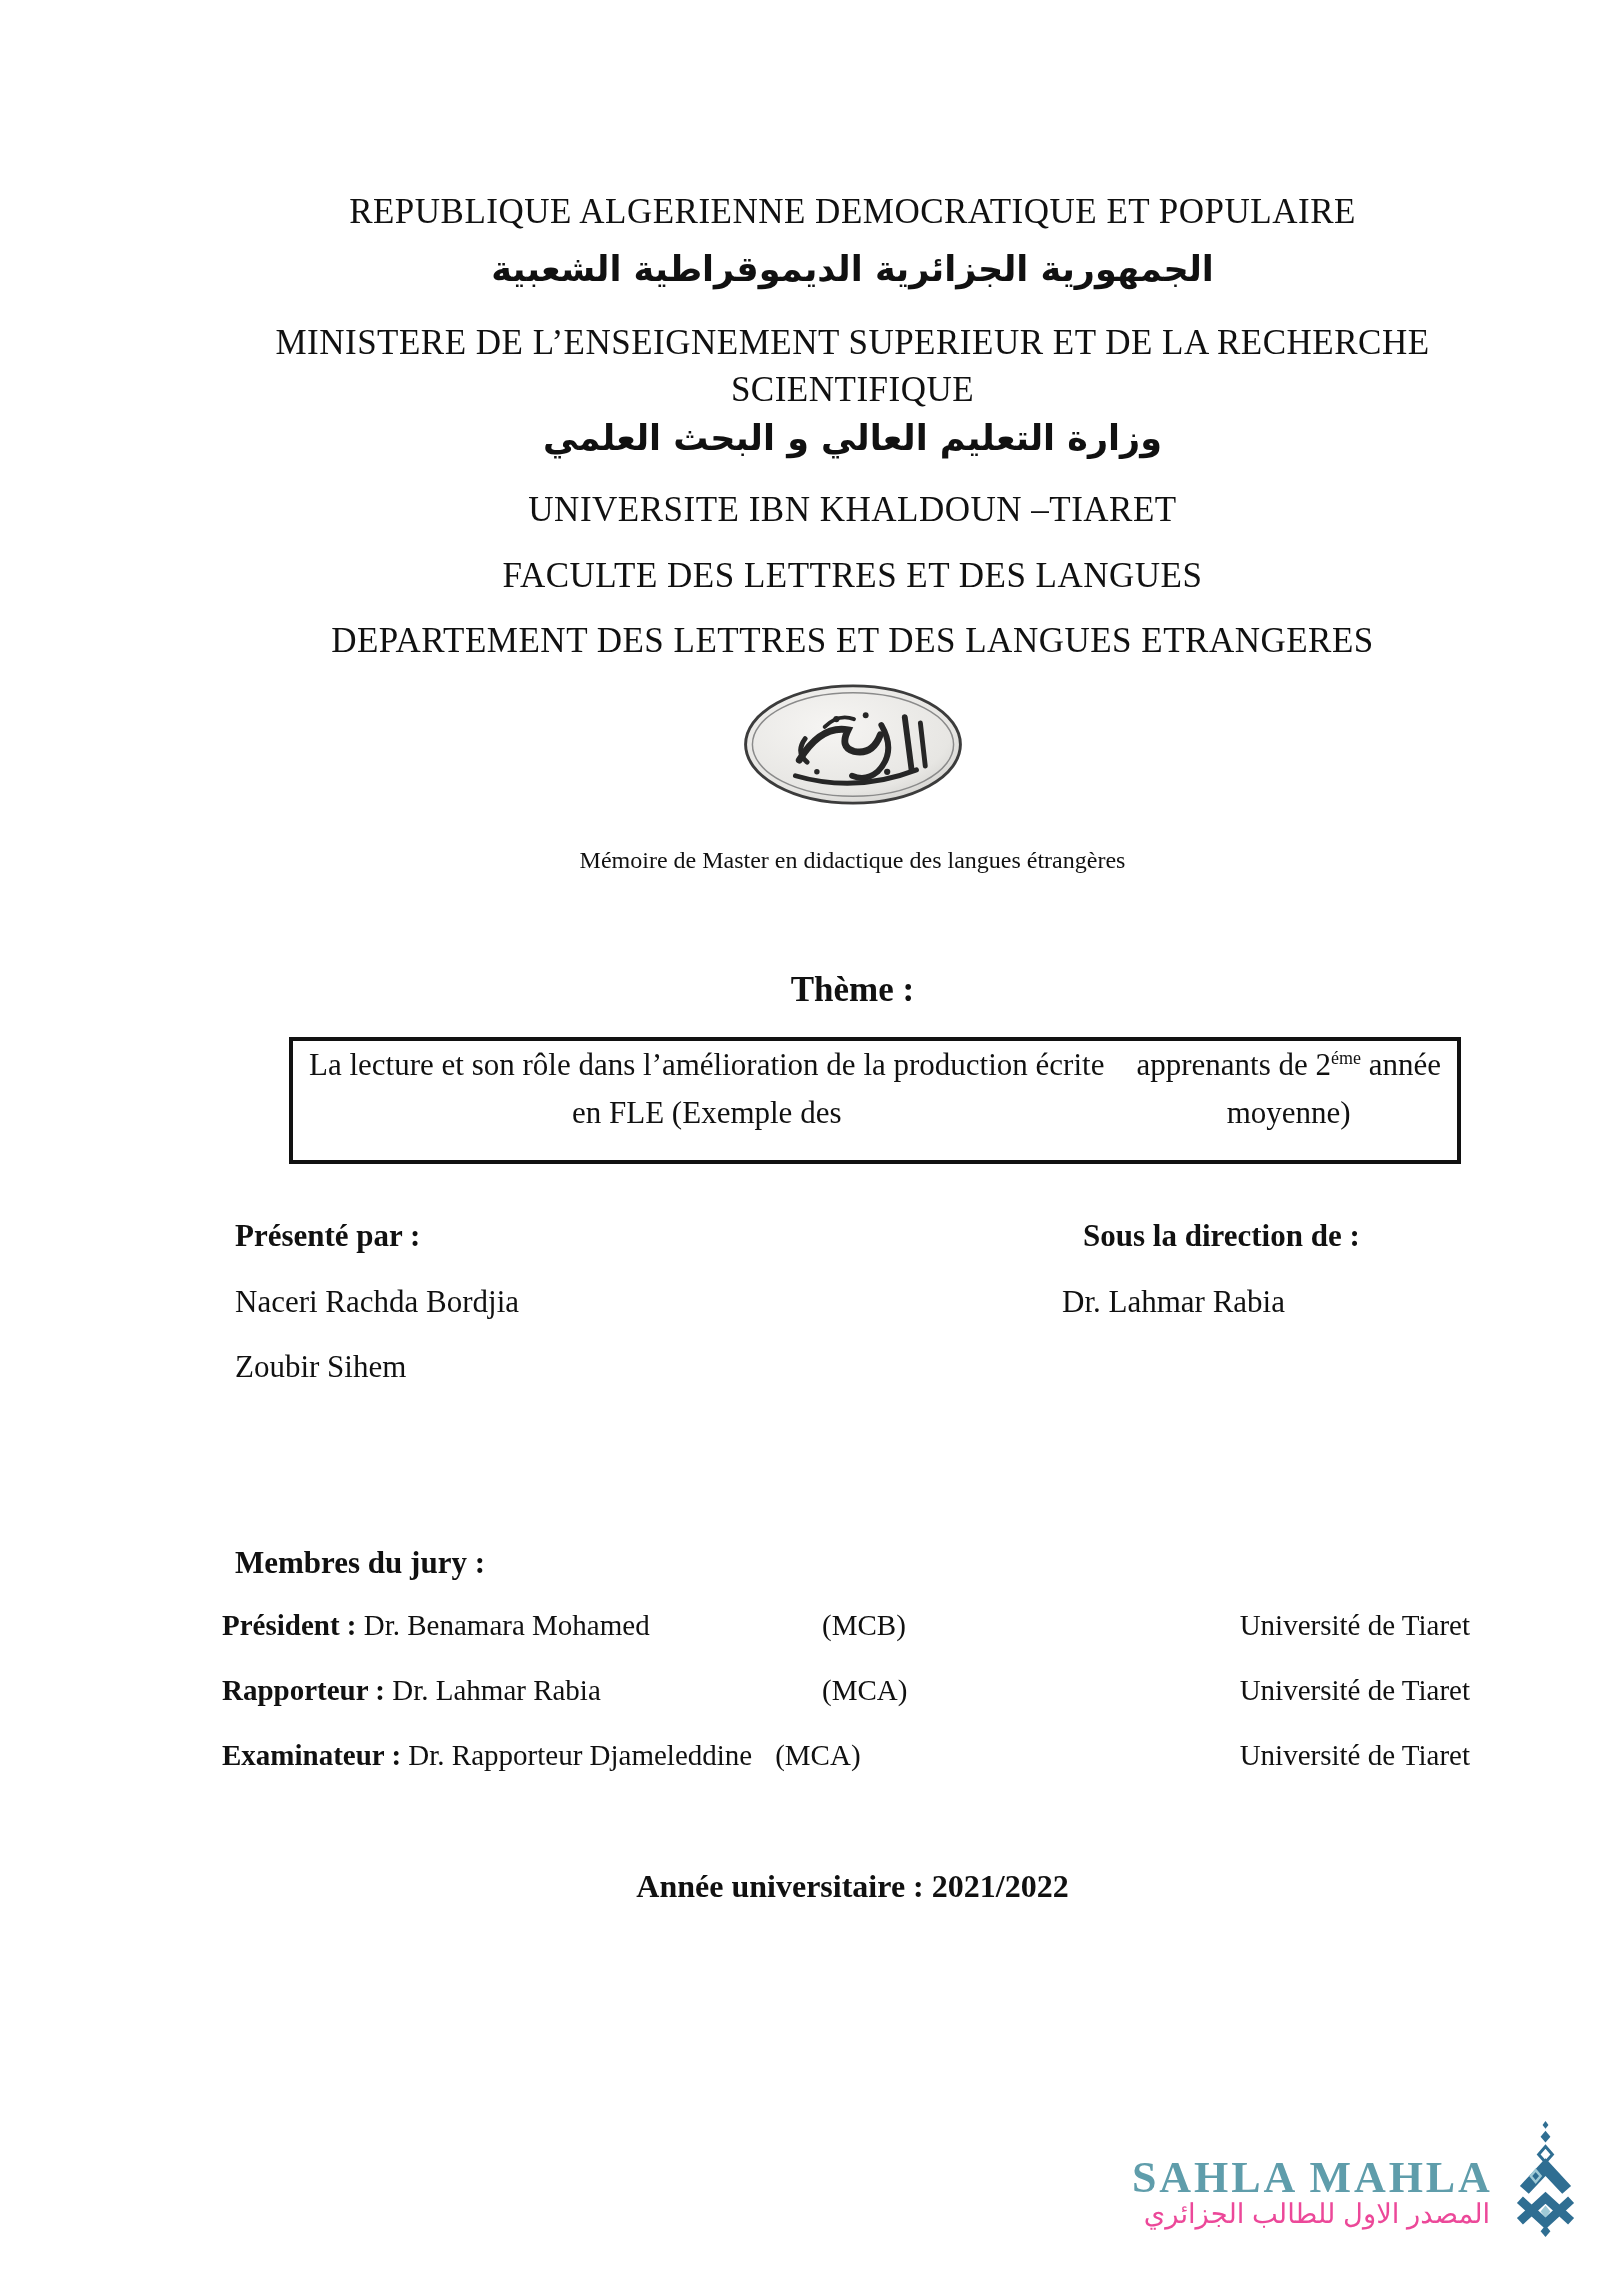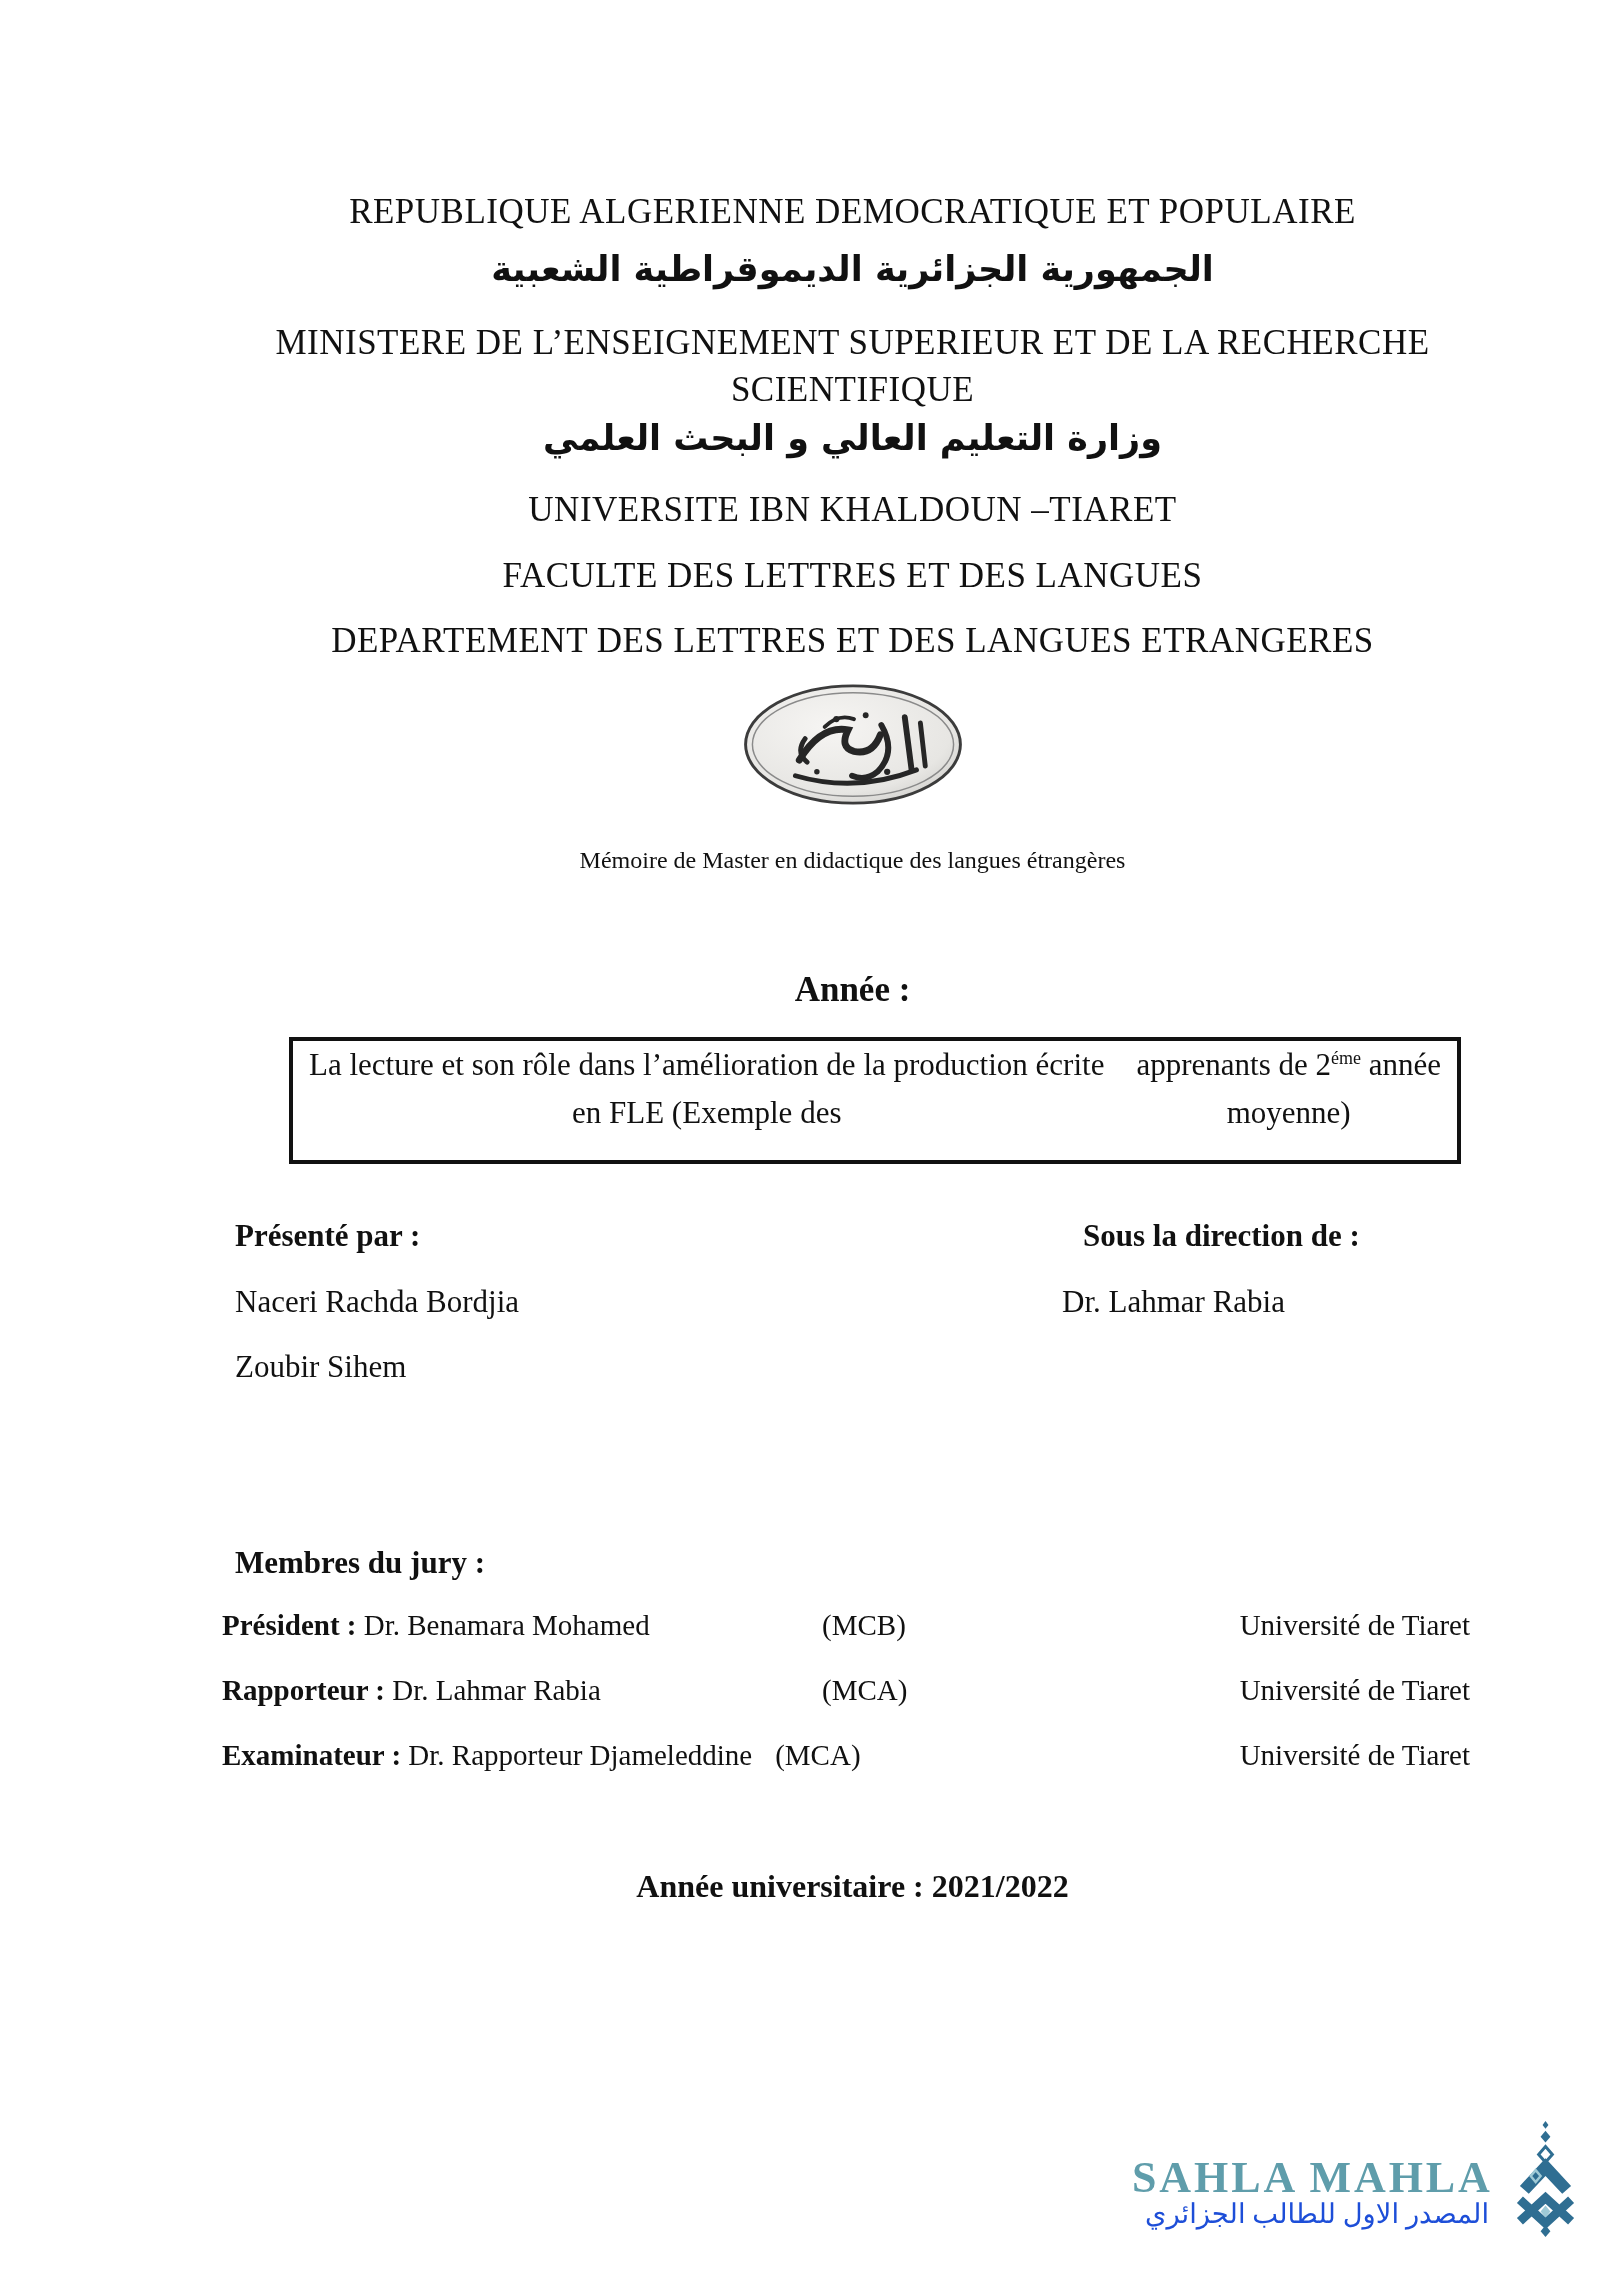--- a/index.html
+++ b/index.html
@@ -41,22 +41,22 @@
   .annee{font-size:32px;font-weight:bold;}
   
   .wm-brand{
     position:absolute;left:1132px;top:2152px;width:376px;
     font-family:"Liberation Serif", serif;font-weight:bold;
     font-size:44px;letter-spacing:2.9px;color:#5f9dab;
     text-align:left;white-space:nowrap;
   }
   .wm-tagline{
     position:absolute;left:1117px;top:2198px;width:400px;
-    font-family:Liberation Serif, serif;
-    font-size:27.4px;color:#1d4ed8;text-align:center;white-space:nowrap;
+    font-family:Liberation Sans, sans-serif;
+    font-size:27.4px;color:#ec4899;text-align:center;white-space:nowrap;
   }
   .wm-mark{position:absolute;left:1512px;top:2119px;}
   .seal{position:absolute;left:742px;top:682px;}
 </style>
 </head>
 <body>
 
 <div class="page">
 
   <div class="centered hline" style="top:192px">REPUBLIQUE ALGERIENNE DEMOCRATIQUE ET POPULAIRE</div>
@@ -96,21 +96,21 @@
         <circle cx="96" cy="38" r="3.2"></circle>
         <circle cx="126" cy="34" r="3"></circle>
         <circle cx="148" cy="92" r="3.2"></circle>
         <circle cx="76" cy="92" r="2.8"></circle>
       </g>
     </svg>
   </div>
 
   <div class="centered degree" style="top:847px">Mémoire de Master en didactique des langues étrangères</div>
 
-  <div class="centered theme" style="top:970px">Année :</div>
+  <div class="centered theme" style="top:970px">Thème :</div>
 
   <div class="title-box">
     <div>La lecture et son rôle dans l’amélioration de la production écrite en FLE (Exemple des</div>
     <div><span>apprenants de 2</span><span class="sup">éme</span><span> année moyenne)</span></div>
   </div>
 
   <div class="left-col bold" style="top:1218px">Présenté par :</div>
   <div class="right-col bold" style="left:1083px;top:1218px">Sous  la direction de :</div>
 
   <div class="left-col" style="top:1284px">Naceri Rachda Bordjia</div>

